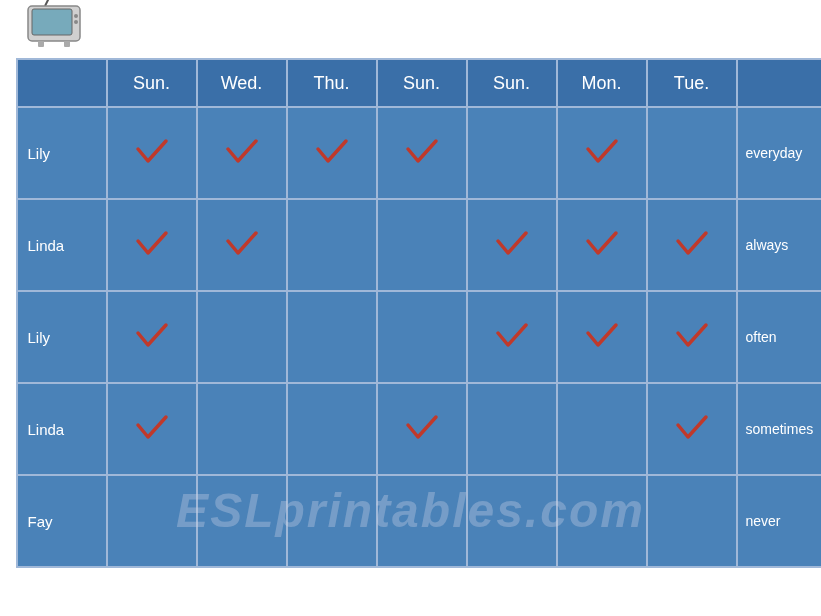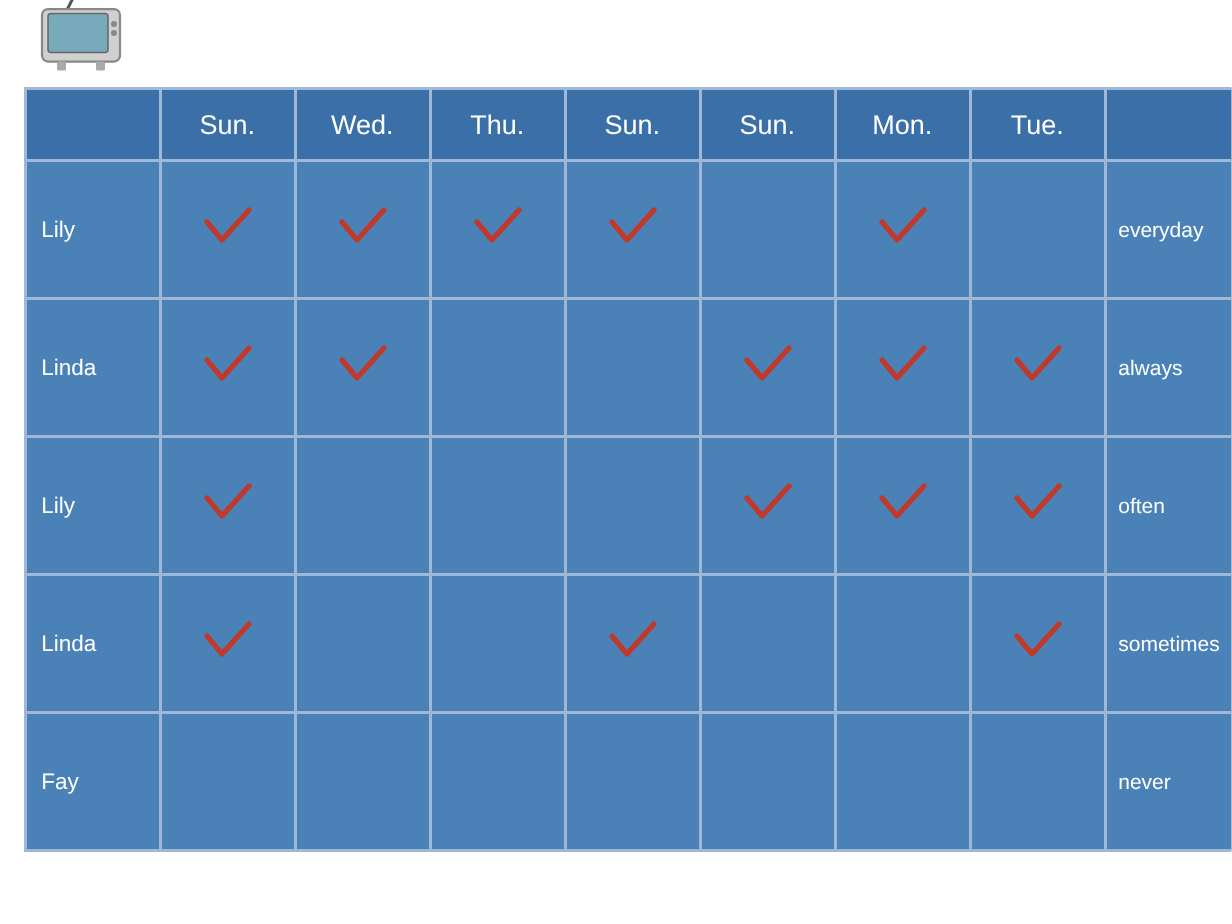--- a/index.html
+++ b/index.html
@@ -217,14 +217,15 @@
             <td></td>
             <td></td>
             <td></td>
             <td></td>
             <td></td>
             <td></td>
             <td class="freq-cell">never</td>
           </tr>
         </tbody>
     </table>
+    <div class="watermark">ESLprintables.com</div>
   </div>
 </div>
 
 </body></html>

